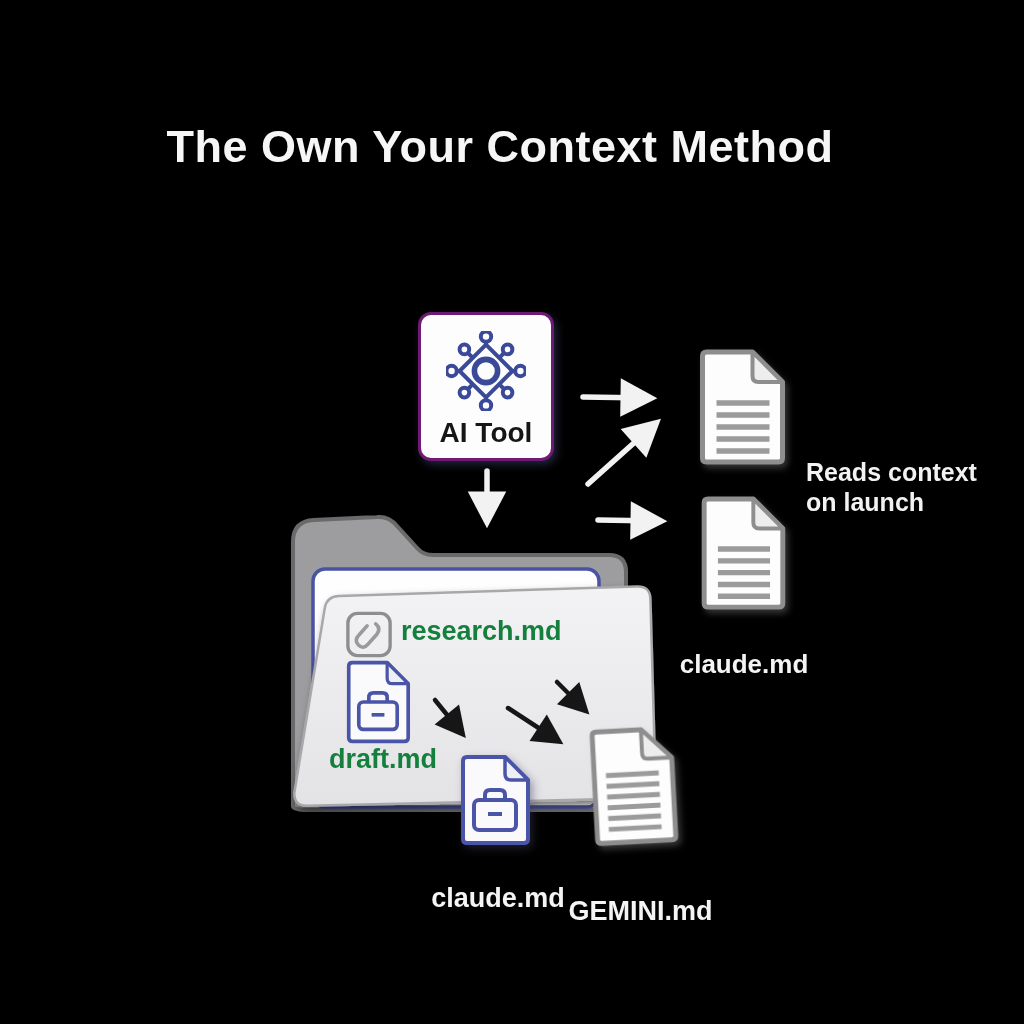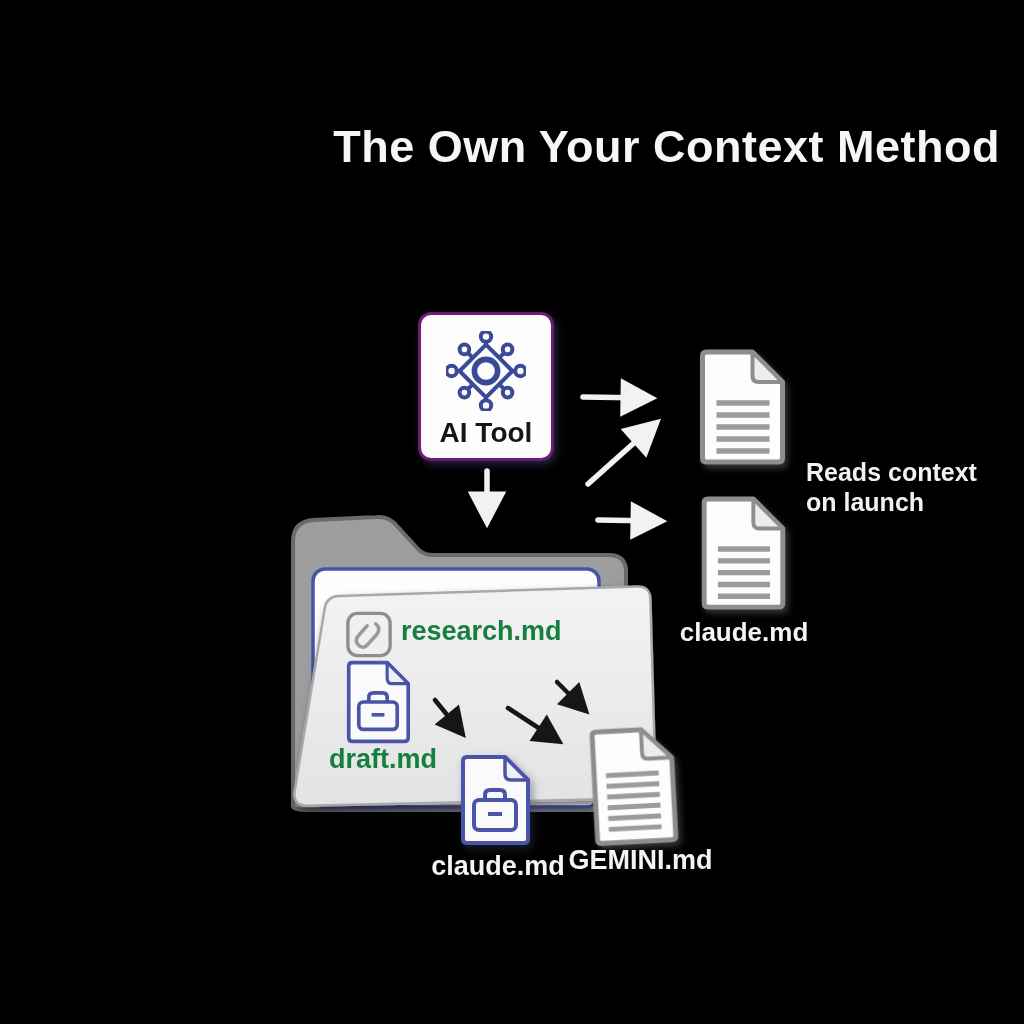--- a/index.html
+++ b/index.html
@@ -5,36 +5,36 @@
   * { margin: 0; padding: 0; box-sizing: border-box; }
   html, body { background: #000; }
   body { font-family: "Liberation Sans", sans-serif; }
   #stage {
     position: relative; width: 1024px; height: 1024px;
     background: #000; overflow: hidden;
   }
   
   .title {
     position: absolute; top: 121px; left: 0; width: 1000px;
-    text-align: right; color: #f6f6f6; font-size: 45px; font-weight: 700;
+    text-align: center; color: #f6f6f6; font-size: 45px; font-weight: 700;
     letter-spacing: 0.5px;
   }
   
   .ai-box {
     position: absolute; left: 418px; top: 312px; width: 136px; height: 149px;
     background: #fdfdfd; border: 3px solid #701a75; border-radius: 13px;
     display: flex; flex-direction: column; align-items: center;
     box-shadow: 3px 4px 8px rgba(90,100,160,0.35);
     z-index: 4;
   }
   .ai-box svg { width: 80px; height: 80px; margin-top: 16px; color: #3a4a99; }
   .ai-box .ai-label { font-size: 28px; font-weight: 600; color: #161616; margin-top: 6px; }
   .doc-svg { position: absolute; color: #8e8e8e; filter: drop-shadow(3px 4px 3px rgba(150,150,150,0.35)); z-index: 4; }
   .bdoc-svg { position: absolute; color: #4a55a8; z-index: 5; }
-  .white-label { position: absolute; color: #f4f4f4; font-weight: 700; text-align: center; z-index: 5; }
+  .white-label { position: absolute; color: #f4f4f4; font-weight: 700; text-align: center; z-index: 5; margin-top: 32px; }
   .dark-label { position: absolute; color: #15803d; font-weight: 600; z-index: 5; }
   .annotation {
     position: absolute; left: 806px; top: 458px; color: #f2f2f2;
     font-size: 25px; font-weight: 600; line-height: 1.18; z-index: 4;
   }
   
   #folder-svg { position: absolute; left: 280px; top: 512px; z-index: 2; }
   
   #arrows { position: absolute; left: 0; top: 0; z-index: 3; pointer-events: none; }
   
@@ -163,15 +163,15 @@
   <div class="dark-label" style="left:329px; top:744px; font-size:27px;">draft.md</div>
 
   <svg class="bdoc-svg" style="left:455px; top:752px; filter:drop-shadow(3px 4px 4px rgba(60,60,90,0.45));" width="80" height="96">
       <use href="#sym-bdoc"></use>
     </svg>
   <div class="white-label" style="left:428px; top:851px; width:140px; font-size:27px;">claude.md</div>
 
   <svg class="doc-svg" style="left:587px; top:724px; transform:rotate(-3deg);" width="92" height="124">
       <use href="#sym-doc6"></use>
     </svg>
-  <div class="white-label" style="left:563px; top:845px; width:155px; font-size:27px;">GEMINI.md</div>
+  <div class="white-label" style="left:563px; top:864px; width:155px; font-size:27px;">GEMINI.md</div>
 
 </div>
 
 </body></html>

